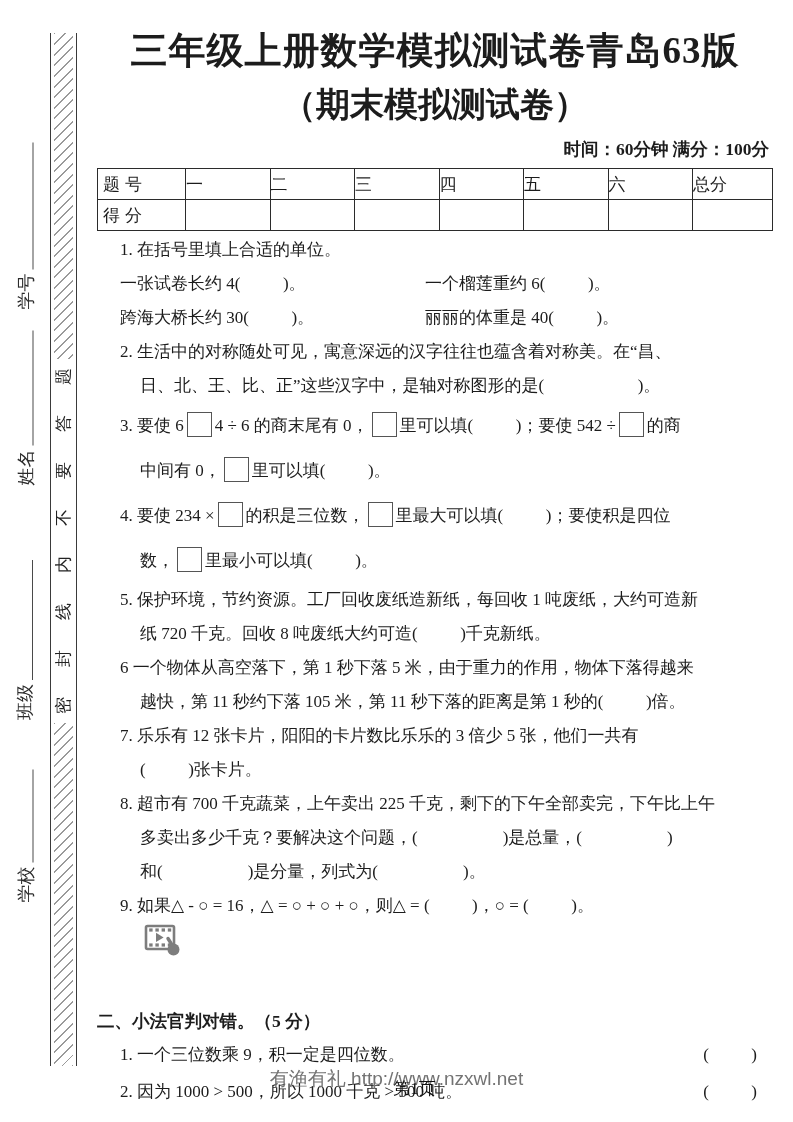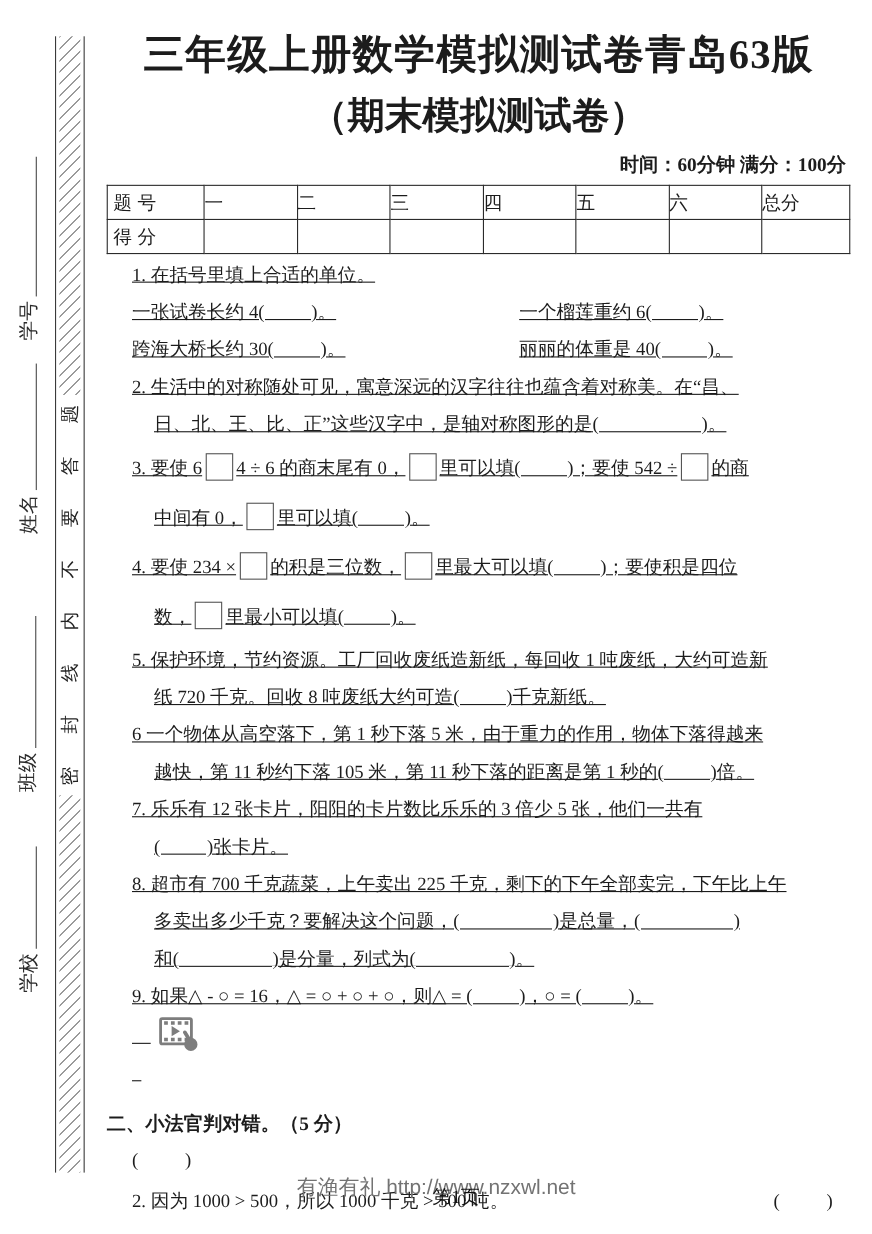--- a/index.html
+++ b/index.html
@@ -51,24 +51,24 @@
   table.score td{
     border:1.7px solid #2b2b2b;height:30px;text-align:left;vertical-align:middle;
     padding:0;
   }
   table.score td.lbl{letter-spacing:5px;padding-left:5px;}
   table.score col.c-first{width:88px;}
   table.score col.c-last{width:80px;}
 
   .s-heading{font-size:17.5px;font-weight:700;margin-top:13px;line-height:30px;}
   .questions{font-size:17px;margin-top:2px;}
-  .q-line{line-height:34px;padding-left:23px;white-space:pre-wrap;text-decoration:underline;}
+  .q-line{line-height:34px;padding-left:23px;white-space:pre-wrap;}
   .q-line.cont{padding-left:43px;}
   .q-line.has-box{line-height:45px;}
-  .q-line.pair{display:flex;white-space:pre-wrap;gap:47px;}
+  .q-line.pair{display:flex;white-space:pre-wrap;}
   .pair-left{display:inline-block;width:305px;}
   .box{
     display:inline-block;width:23px;height:23px;border:1.3px solid #555;
     vertical-align:-6px;margin:0 3px;background:#fff;
   }
   .v-icon{vertical-align:-9px;margin-left:6px;}
 
   .s2-items{font-size:17px;}
   .s2-item{display:flex;justify-content:space-between;line-height:37px;
     padding-left:23px;padding-right:16px;white-space:pre-wrap;}
@@ -196,21 +196,21 @@
         <path d="M13 9.8 L20.6 14.4 L13 19 Z"></path>
         <circle cx="30.5" cy="26.5" r="6"></circle>
       </g>
       <path d="M25 15.5 L30 23.5" stroke="#7d7d7d" stroke-width="3.4" stroke-linecap="round" fill="none"></path>
     </svg>
   </div>
       </div>
 
     <div class="s-heading">二、小法官判对错。（5 分）</div>
     <div class="s2-items" id="s2-wrap">
-        <div class="s2-item"><span>(          )</span></div>
+        <div class="s2-item"><span>1. 一个三位数乘 9，积一定是四位数。</span><span>(          )</span></div>
         <div class="s2-item"><span>2. 因为 1000 &gt; 500，所以 1000 千克 &gt; 500 吨。</span><span>(          )</span></div>
       </div>
   </div>
 
   <div class="watermark">有渔有礼 http://www.nzxwl.net</div>
   <div class="page-num">第1页</div>
 
 </div>
 
 </body></html>

